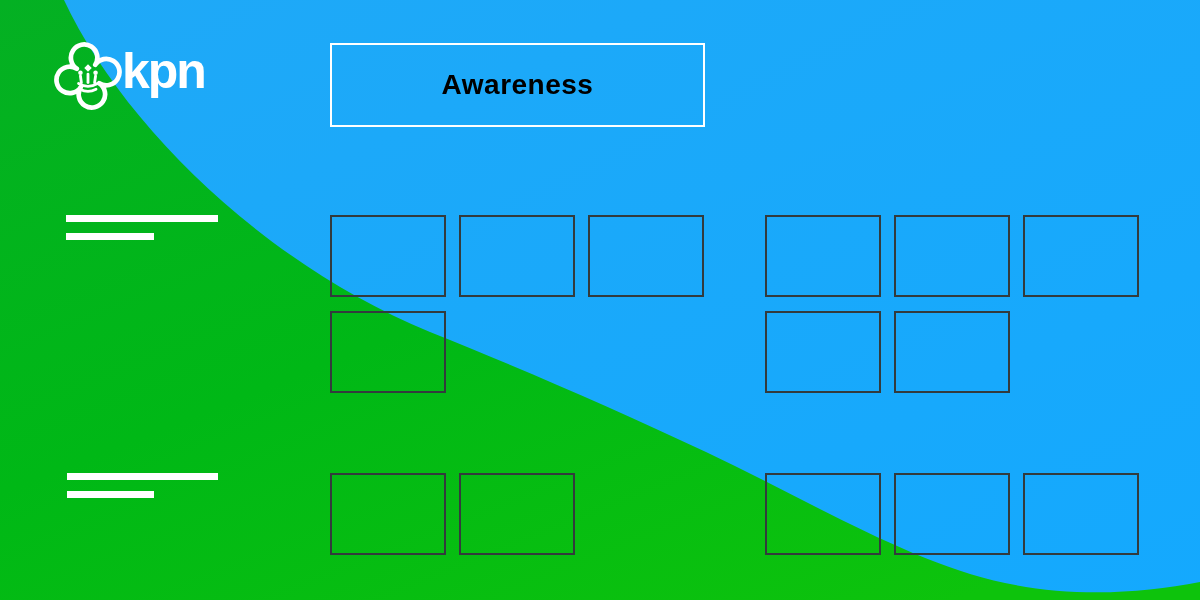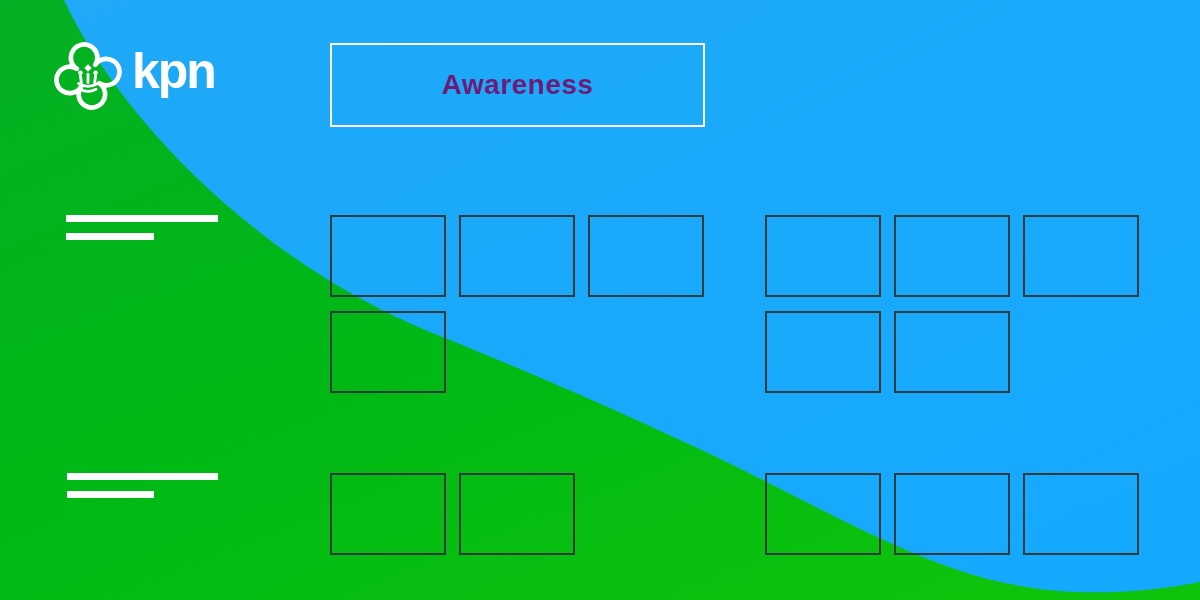--- a/index.html
+++ b/index.html
@@ -12,21 +12,20 @@
   }
   .bg { position: absolute; left: 0; top: 0; width: 1200px; height: 600px; }
 
   
   .logo {
     position: absolute;
     left: 54px;
     top: 42px;
     display: flex;
     align-items: center;
-    gap: 10px;
     color: #ffffff;
   }
   .logo .word {
     font-size: 50px;
     font-weight: bold;
     letter-spacing: -2px;
     line-height: 1;
     padding-bottom: 10px; 
   }
 
@@ -34,21 +33,21 @@
   .header-box {
     position: absolute;
     top: 43px;
     width: 375px;
     height: 84px;
     border: 2px solid #ffffff;
     box-sizing: border-box;
     display: flex;
     align-items: center;
     justify-content: center;
-    color: #701a75;
+    color: #000000;
     font-size: 28px;
     font-weight: bold;
     letter-spacing: 0.5px;
   }
   .header-awareness { left: 330px; }
   .header-consideration { left: 765px; }
 
   
   .slot {
     position: absolute;

